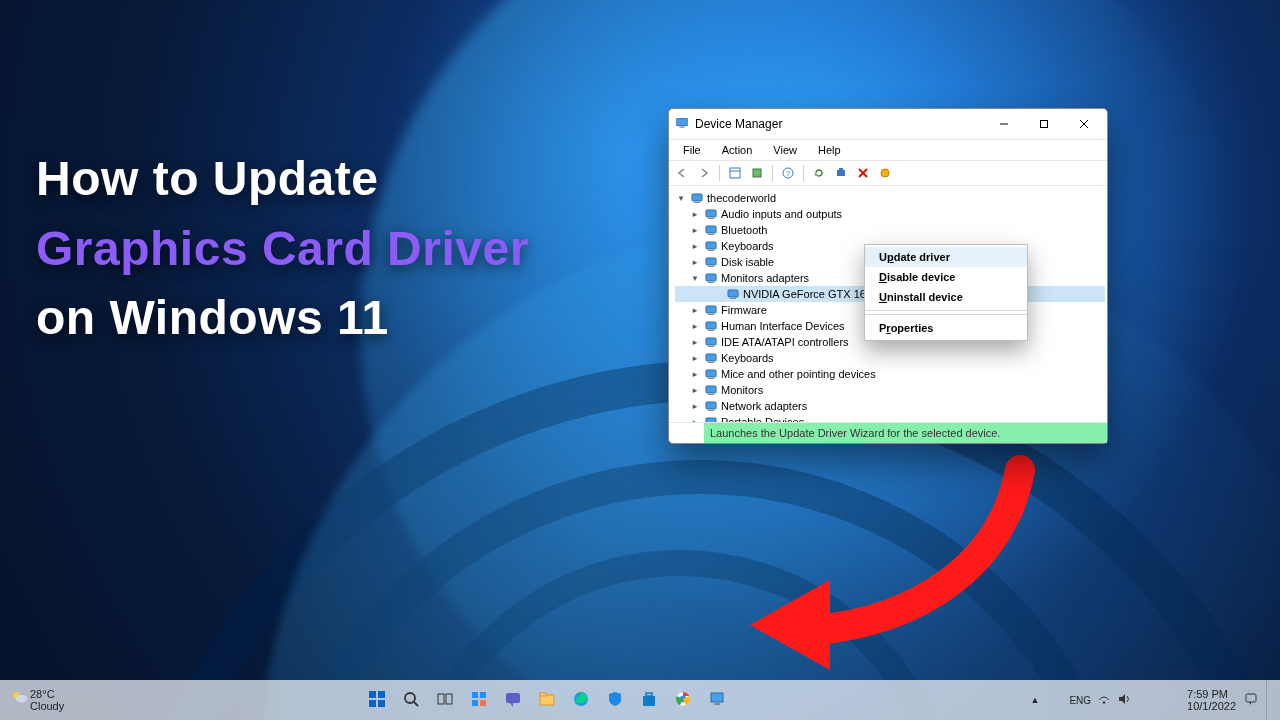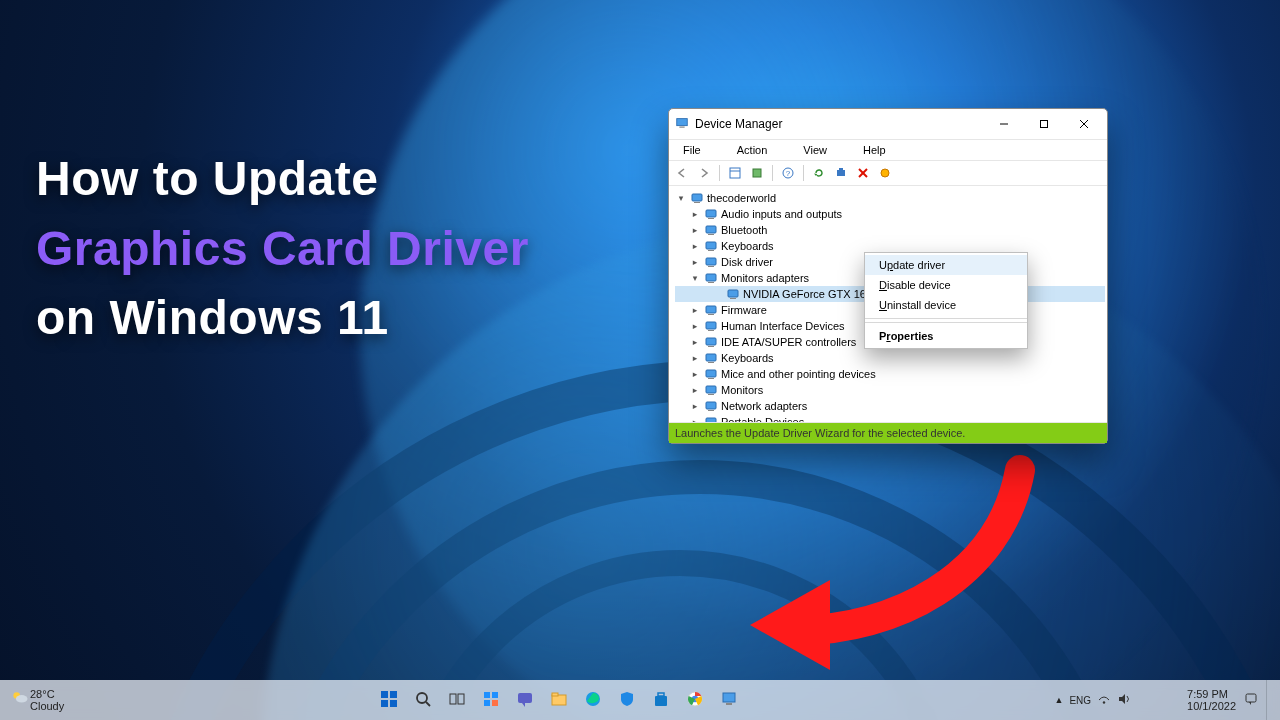--- a/index.html
+++ b/index.html
@@ -37,39 +37,39 @@
   .dm {
     position:absolute; left:668px; top:108px; width:440px; height:336px;
     background:#fff; border:1px solid #888; border-radius:5px;
     box-shadow:0 18px 36px rgba(0,0,0,.45);
     display:flex; flex-direction:column; font-size:11px; color:#000;
   }
   .dm-title { display:flex; align-items:center; gap:6px; padding:4px 6px; user-select:none;}
   .dm-title .icon svg{width:14px;height:14px;}
   .dm-title .t { font-size:12px; flex:1; }
   .dm-title .winbtn { width:34px; height:22px; display:flex; align-items:center; justify-content:center; }
-  .dm-menu { display:flex; gap:16px; padding:2px 4px; border-top:1px solid #e6e6e6;}
+  .dm-menu { display:flex; gap:1px; padding:2px 4px; border-top:1px solid #e6e6e6;}
   .dm-menu .m { padding:2px 10px; font-size:11px; }
   .dm-tool { display:flex; gap:4px; padding:3px 4px; border-top:1px solid #e6e6e6; border-bottom:1px solid #e6e6e6; align-items:center;}
   .dm-tool .tb { width:18px;height:18px;display:flex;align-items:center;justify-content:center;border:1px solid transparent;border-radius:2px;}
   .dm-tool .sep{ width:1px;height:16px;background:#d0d0d0;margin:0 2px;}
   .dm-tree { flex:1; overflow:auto; padding:4px 2px 4px 6px; border-bottom:1px solid #e6e6e6;}
   .dm-tree .row { display:flex; align-items:center; height:16px; gap:3px; padding-left:2px; white-space:nowrap;}
   .dm-tree .row.sel { background:#cce4f7; }
   .dm-tree .chev { width:12px; text-align:center; color:#555; font-size:9px;}
   .dm-tree .ico { width:14px;height:14px;display:inline-flex;align-items:center;justify-content:center;}
   .dm-tree .lbl { font-size:11px; }
   .dm-tree .lvl0{padding-left:0;} .dm-tree .lvl1{padding-left:14px;} .dm-tree .lvl2{padding-left:36px;}
-  .dm-status { padding:4px 6px; font-size:11px; color:#333; background:#84cc16;}
+  .dm-status { padding:4px 6px; font-size:11px; color:#333; background:#86efac;margin-left:35px;}
 
   
   .ctx {
-    position:absolute; left:864px; top:252px; width:164px;
+    position:absolute; left:864px; top:244px; width:164px;
     background:#fff; border:1px solid #bfbfbf; box-shadow:0 10px 22px rgba(0,0,0,.35);
-    padding:2px 0; font-size:11px;
+    padding:2px 0; font-size:11px;font-weight:bold;
   }
   .ctx .ci { padding:4px 14px; }
   .ctx .ci.hov { background:#e5f1fb; }
   .ctx .u { text-decoration:underline; }
   .ctx hr { border:none; border-top:1px solid #d8d8d8; margin:3px 0;}
 
   
   .taskbar {
     position:absolute; left:0; right:0; bottom:0; height:40px;
     background:rgba(235,240,248,.75); backdrop-filter:blur(6px);
@@ -241,21 +241,21 @@
         <span class="lbl">Keyboards</span>
       </div>
       <div class="row lvl1">
         <span class="chev">▸</span>
         <span class="ico">
           <svg width="12" height="12">
             <rect x="1" y="2" width="10" height="7" rx="1" fill="#4a9de8" stroke="#2a6cb0"></rect>
             <rect x="3" y="10" width="6" height="1" fill="#888"></rect>
           </svg>
         </span>
-        <span class="lbl">Disk driver</span>
+        <span class="lbl">Disk isable</span>
       </div>
       <div class="row lvl1">
         <span class="chev">▾</span>
         <span class="ico">
           <svg width="12" height="12">
             <rect x="1" y="2" width="10" height="7" rx="1" fill="#4a9de8" stroke="#2a6cb0"></rect>
             <rect x="3" y="10" width="6" height="1" fill="#888"></rect>
           </svg>
         </span>
         <span class="lbl">Monitors adapters</span>
@@ -291,21 +291,21 @@
         <span class="lbl">Human Interface Devices</span>
       </div>
       <div class="row lvl1">
         <span class="chev">▸</span>
         <span class="ico">
           <svg width="12" height="12">
             <rect x="1" y="2" width="10" height="7" rx="1" fill="#4a9de8" stroke="#2a6cb0"></rect>
             <rect x="3" y="10" width="6" height="1" fill="#888"></rect>
           </svg>
         </span>
-        <span class="lbl">IDE ATA/SUPER controllers</span>
+        <span class="lbl">IDE ATA/ATAPI controllers</span>
       </div>
       <div class="row lvl1">
         <span class="chev">▸</span>
         <span class="ico">
           <svg width="12" height="12">
             <rect x="1" y="2" width="10" height="7" rx="1" fill="#4a9de8" stroke="#2a6cb0"></rect>
             <rect x="3" y="10" width="6" height="1" fill="#888"></rect>
           </svg>
         </span>
         <span class="lbl">Keyboards</span>
@@ -451,21 +451,21 @@
         <span><svg width="18" height="18">
             <rect x="3" y="3" width="12" height="9" fill="#4a9de8" stroke="#2a6cb0"></rect>
             <rect x="6" y="13" width="6" height="2" fill="#888"></rect>
           </svg></span>
       </div>
     </div>
 
   <div class="tb-right">
     <div class="tray">
       <span style="font-size:9px;">▲</span>
-      <span style="font-size:10px;">ENG</span>
+      <span style="font-size:10px;margin-left:24px;">ENG</span>
       <span><svg width="14" height="14">
             <path d="M2 8 Q7 2 12 8" fill="none" stroke="#333"></path>
             <circle cx="7" cy="10.5" r="1.2" fill="#333"></circle>
           </svg></span>
       <span><svg width="14" height="14">
             <polygon points="2,5 5,5 8,2 8,12 5,9 2,9" fill="#333"></polygon>
             <path d="M10 4 Q13 7 10 10" fill="none" stroke="#333"></path>
           </svg></span>
     </div>
     <div class="clock">

